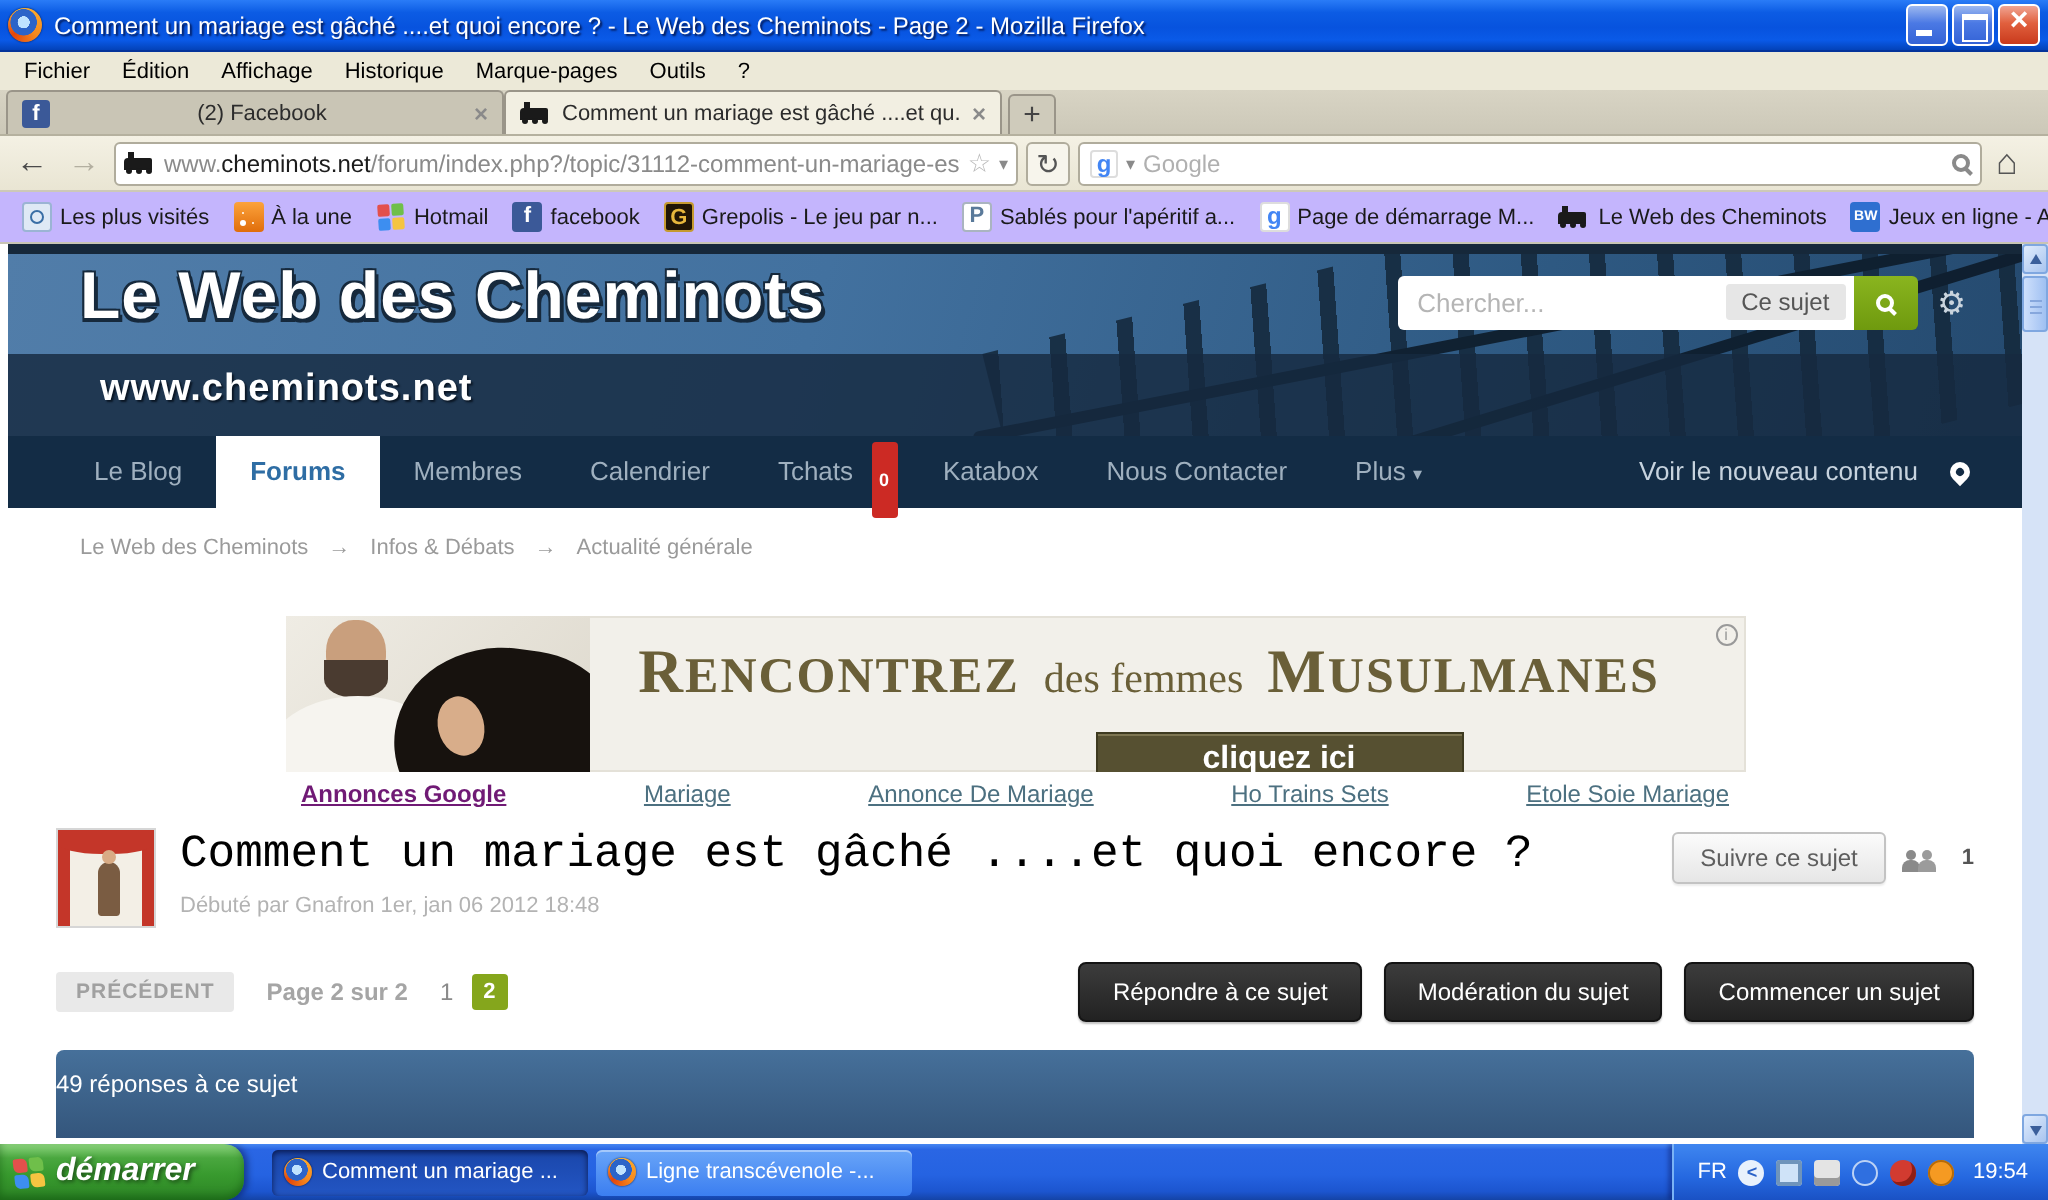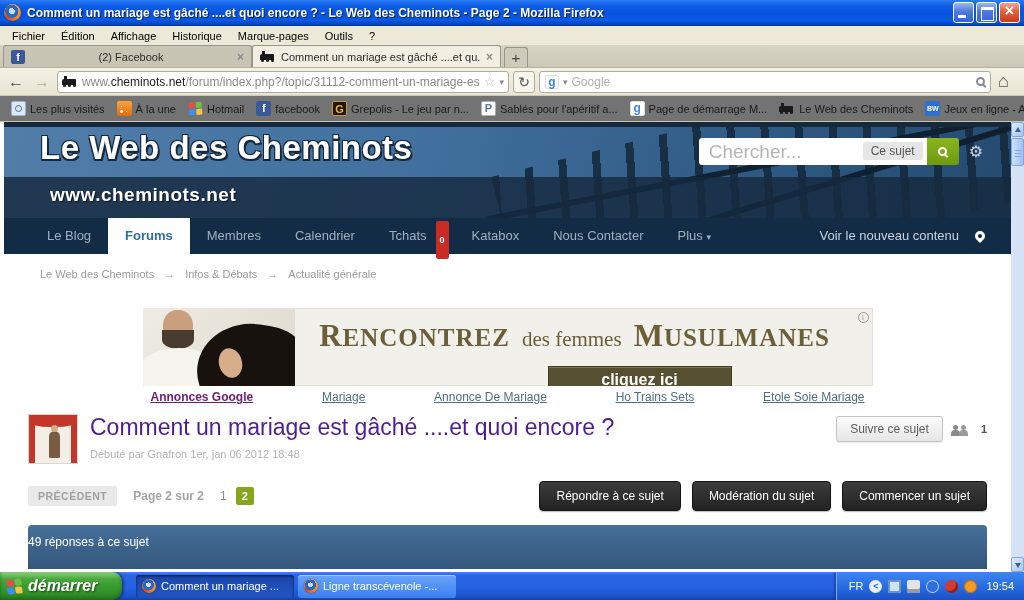--- a/index.html
+++ b/index.html
@@ -8,21 +8,21 @@
   .screen { position:relative; width:1024px; height:600px; overflow:hidden; background:#ece9d8; }
 
   
   .titlebar { height:26px; display:flex; align-items:center; padding:0 4px;
     background:linear-gradient(180deg,#2a7cf7 0%,#0c5ce4 25%,#0753de 55%,#0a5ae8 80%,#0342b8 100%);
     border-bottom:1px solid #04339a; }
   .ff-icon { width:17px; height:17px; border-radius:50%; flex:0 0 auto;
     background:radial-gradient(circle at 46% 42%, #bfe3ff 0 22%, #2c64c8 23% 48%, rgba(0,0,0,0) 50%),
                conic-gradient(from 130deg,#f68a1e,#e3450a 28%,#ffb62e 58%,#f68a1e);
     box-shadow:0 0 1px #013; }
-  .titlebar .title { color:#fff; font-weight:bold; font-size:12px; margin-left:6px;
+  .titlebar .title { color:#fff; font-weight:normal; font-size:12px; margin-left:6px;
     text-shadow:1px 1px 1px rgba(0,0,30,.7); white-space:nowrap; overflow:hidden; flex:1; }
   .winbtns { display:flex; gap:2px; }
   .wbtn { width:21px; height:21px; border-radius:3px; border:1px solid #fff; position:relative;
     background:linear-gradient(180deg,#9cb8f0 0%,#4b79e4 45%,#3463d6 100%); }
   .wbtn.min::after { content:""; position:absolute; left:4px; bottom:4px; width:8px; height:3px; background:#fff; }
   .wbtn.max::after { content:""; position:absolute; left:4px; top:4px; width:11px; height:10px;
     border:1px solid #fff; border-top:3px solid #fff; }
   .wbtn.close { background:linear-gradient(180deg,#f0a492 0%,#e1603e 45%,#c93a1c 100%); }
   .wbtn.close::after { content:"×"; position:absolute; left:0; right:0; top:-1px; text-align:center;
     color:#fff; font-size:16px; font-weight:bold; }
@@ -67,21 +67,21 @@
   .g-ic { width:14px; height:14px; border-radius:2px; background:#fff; border:1px solid #ddd; color:#4285f4;
     font-weight:bold; font-size:12px; line-height:13px; text-align:center; }
   .searchbox input { flex:1; border:none; outline:none; font-size:12px; color:#555; background:transparent; }
   .searchbox input::placeholder { color:#b0b0b0; }
   .lens { width:9px; height:9px; border:2px solid #8a8a8a; border-radius:50%; position:relative; }
   .lens::after { content:""; position:absolute; width:2px; height:5px; background:#8a8a8a;
     bottom:-4px; right:-2px; transform:rotate(-45deg); }
   .home-btn { font-size:18px; color:#555; padding:0 3px; }
 
   
-  .bookmarksbar { height:26px; background:#737373; display:flex; align-items:center; padding-left:6px;
+  .bookmarksbar { height:26px; background:#c4b5fd; display:flex; align-items:center; padding-left:6px;
     gap:2px; white-space:nowrap; overflow:hidden; border-bottom:1px solid #c8c4b4; }
   .bm { display:flex; align-items:center; gap:4px; padding:2px 5px; font-size:11px; color:#1a1a1a; }
   .bm-ic { width:15px; height:15px; border-radius:2px; flex:0 0 auto; font-weight:bold; text-align:center; }
   .ic-visited { background:#dfe9f5; border:1px solid #9bb4d4; position:relative; }
   .ic-visited::after { content:""; position:absolute; left:3px; top:3px; width:5px; height:5px;
     border:1.5px solid #3a6ea5; border-radius:50%; }
   .ic-rss { background:linear-gradient(#fca33c,#e06d0a); position:relative; }
   .ic-rss::after { content:""; position:absolute; left:3px; bottom:3px; width:3px; height:3px; background:#fff;
     border-radius:50%; box-shadow:0 -5px 0 -1px #fff, 5px 0 0 -1px #fff; }
   .ic-win { display:grid; grid-template-columns:6px 6px; grid-template-rows:6px 6px; gap:1px; padding:1px;
@@ -109,21 +109,21 @@
   .rail-a { width:620px; top:30px; left:10px; transform:rotate(-11deg); }
   .rail-b { width:620px; top:68px; left:0; transform:rotate(-17deg); }
   .domain-band { position:absolute; left:0; right:0; top:55px; height:41px; background:rgba(22,42,64,.82); }
   .site-logo { position:absolute; left:36px; top:7px; font-size:33px; font-weight:bold; color:#fff; letter-spacing:.5px;
     text-shadow:2px 2px 0 #16293c,-1px -1px 0 #16293c,1px -1px 0 #16293c,-1px 2px 0 #16293c; }
   .site-domain { position:absolute; left:46px; top:62px; font-size:19px; font-weight:bold; color:#fff;
     text-shadow:1px 1px 1px #0a1624; letter-spacing:.5px; }
   .hsearch { position:absolute; right:28px; top:16px; display:flex; align-items:center; }
   .hsearch-field { width:228px; height:27px; background:#fff; border-radius:3px 0 0 3px; position:relative;
     display:flex; align-items:center; }
-  .hsearch-field input { border:none; outline:none; background:transparent; font-size:19px; color:#888;
+  .hsearch-field input { border:none; outline:none; background:transparent; font-size:13px; color:#888;
     padding-left:10px; width:140px; }
   .hsearch-field input::placeholder { color:#b5b5b5; }
   .scope-chip { position:absolute; right:4px; top:4px; background:#e6e6e6; border-radius:2px; padding:2px 8px;
     font-size:12px; color:#555; }
   .hsearch-go { width:32px; height:27px; background:linear-gradient(#8ab51f,#6f9a0e); border-radius:0 3px 3px 0;
     display:flex; align-items:center; justify-content:center; }
   .hsearch-go .lens { border-color:#fff; } .hsearch-go .lens::after { background:#fff; }
   .gear { margin-left:10px; color:#c9d4de; font-size:16px; }
 
   
@@ -173,21 +173,21 @@
 
   
   .topic-row { margin:10px 24px 0; display:flex; align-items:flex-start; }
   .avatar { width:50px; height:50px; border:1px solid #d6d6d6; background:#f3efe6; position:relative; overflow:hidden; flex:0 0 auto; }
   .curtain { position:absolute; top:0; left:0; right:0; height:12px; background:#c43629; border-radius:0 0 45% 45%; }
   .drape { position:absolute; top:0; bottom:0; width:6px; background:#c43629; }
   .drape.l{left:0;} .drape.r{right:0;}
   .figure { position:absolute; left:20px; top:16px; width:11px; height:27px; background:#7a5c42; border-radius:6px 6px 2px 2px; }
   .figure::before { content:""; position:absolute; left:2px; top:-6px; width:7px; height:7px; border-radius:50%; background:#d8ab85; }
   .topic-text { margin-left:12px; min-width:0; }
-  .topic-title { font-size:23px; font-weight:normal; color:#4c1d95; white-space:nowrap; }
+  .topic-title { font-size:23px; font-weight:normal; color:#000000; white-space:nowrap;font-family:Liberation Mono, monospace; }
   .topic-meta { margin-top:7px; font-size:11px; color:#b3b3b3; }
   .topic-side { margin-left:auto; display:flex; align-items:center; gap:8px; margin-top:2px; }
   .follow-btn { background:linear-gradient(#fbfbfb,#e6e6e6); border:1px solid #c3c3c3; border-radius:3px;
     padding:5px 13px; font-size:12px; color:#5e5e5e; box-shadow:0 1px 1px rgba(0,0,0,.08); white-space:nowrap; }
   .people { position:relative; width:22px; height:13px; }
   .people i { position:absolute; bottom:0; width:9px; height:6px; background:#8a8a8a; border-radius:4px 4px 0 0; }
   .people i::before { content:""; position:absolute; left:2px; top:-5px; width:5px; height:5px; border-radius:50%; background:#8a8a8a; }
   .people i.p1{left:0;} .people i.p2{left:8px; background:#9b9b9b;} .people i.p2::before{background:#9b9b9b;}
   .follow-count { font-size:11px; font-weight:bold; color:#555; }
 

